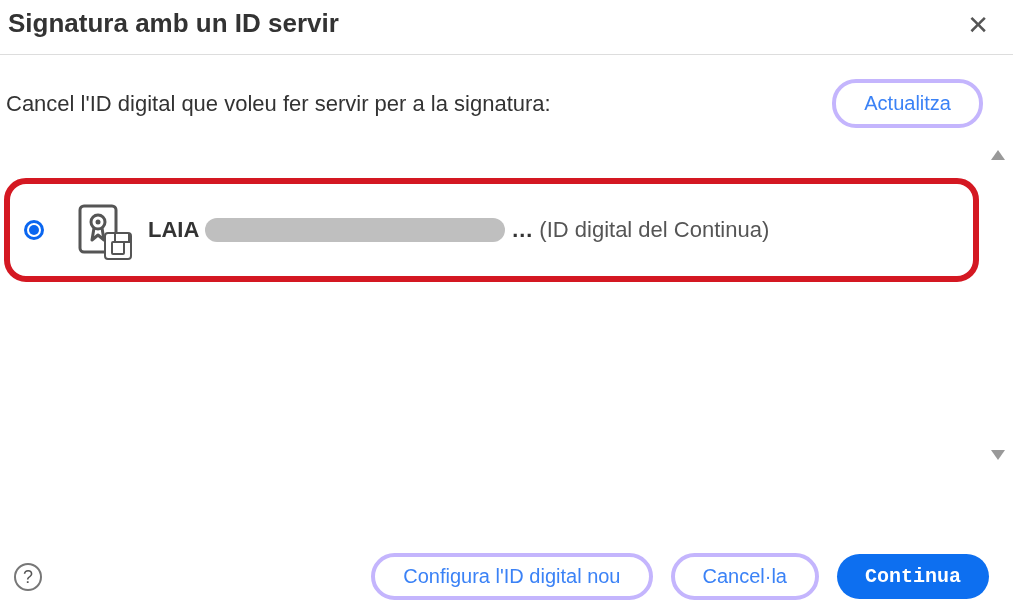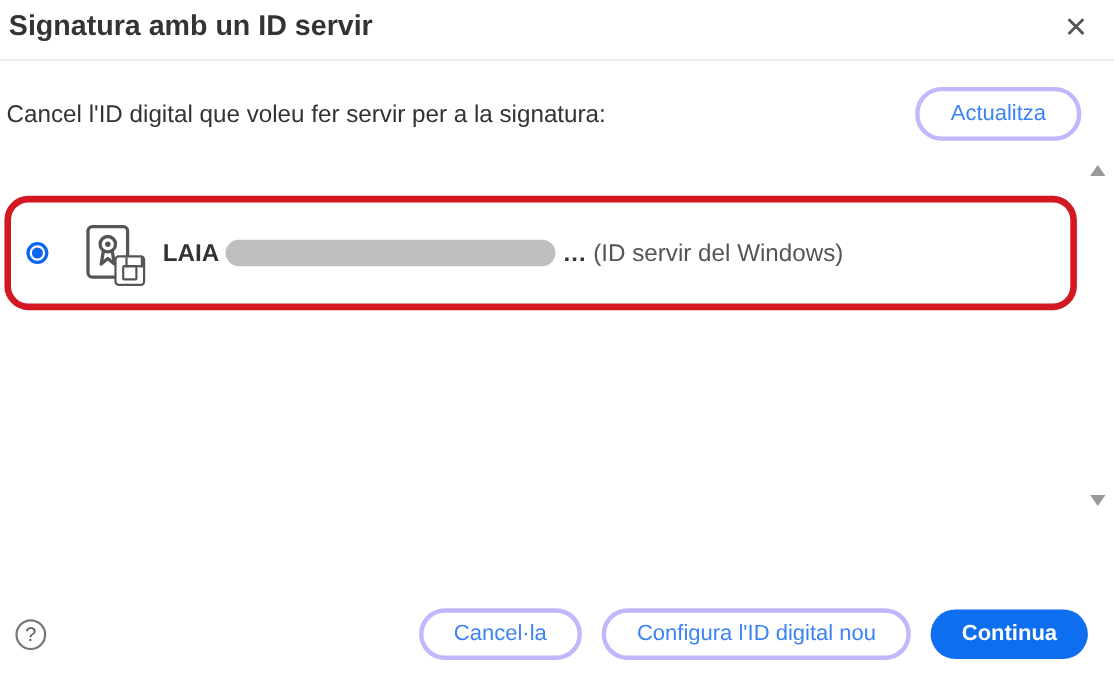--- a/index.html
+++ b/index.html
@@ -171,20 +171,21 @@
     }
     .btn-primary {
       border: none;
       border-radius: 24px;
       background: #0d6ff0;
       color: #fff;
       font-size: 20px;
       font-weight: 600;
       padding: 11px 28px;
       cursor: pointer;
+      font-family: Liberation Mono, monospace;
     }
   </style>
 </head>
 <body>
 
 <div class="dialog-header">
   <div class="dialog-title">Signatura amb un ID servir</div>
   <button class="close-btn">
     <span>✕</span>
   </button>
@@ -207,31 +208,31 @@
         <circle cx="24" cy="20" r="2.5" fill="#555"></circle>
         <path d="M20 26 L18 38 L24 33 L30 38 L28 26" fill="none" stroke="#555" stroke-width="3" stroke-linejoin="round"></path>
       </svg>
       <div class="disk"></div>
     </div>
     <div class="cert-text">
       <div class="cert-line1">
         <span class="cert-name">LAIA</span>
         <span class="redact"></span>
         <span class="dots">…</span>
-        <span class="cert-type">(ID servir del Windows)</span>
+        <span class="cert-type">(ID digital del Continua)</span>
       </div>
     </div>
   </div>
 
   <div class="scroll-col">
     <div class="scroll-arrow scroll-up"></div>
     <div class="scroll-arrow scroll-down"></div>
   </div>
 </div>
 
 <div class="footer">
   <button class="help-btn">?</button>
   <div class="footer-btns">
+    <button class="btn-outline">Configura l'ID digital nou</button>
     <button class="btn-outline">Cancel·la</button>
-    <button class="btn-outline">Configura l'ID digital nou</button>
     <button class="btn-primary">Continua</button>
   </div>
 </div>
 
 </body></html>

